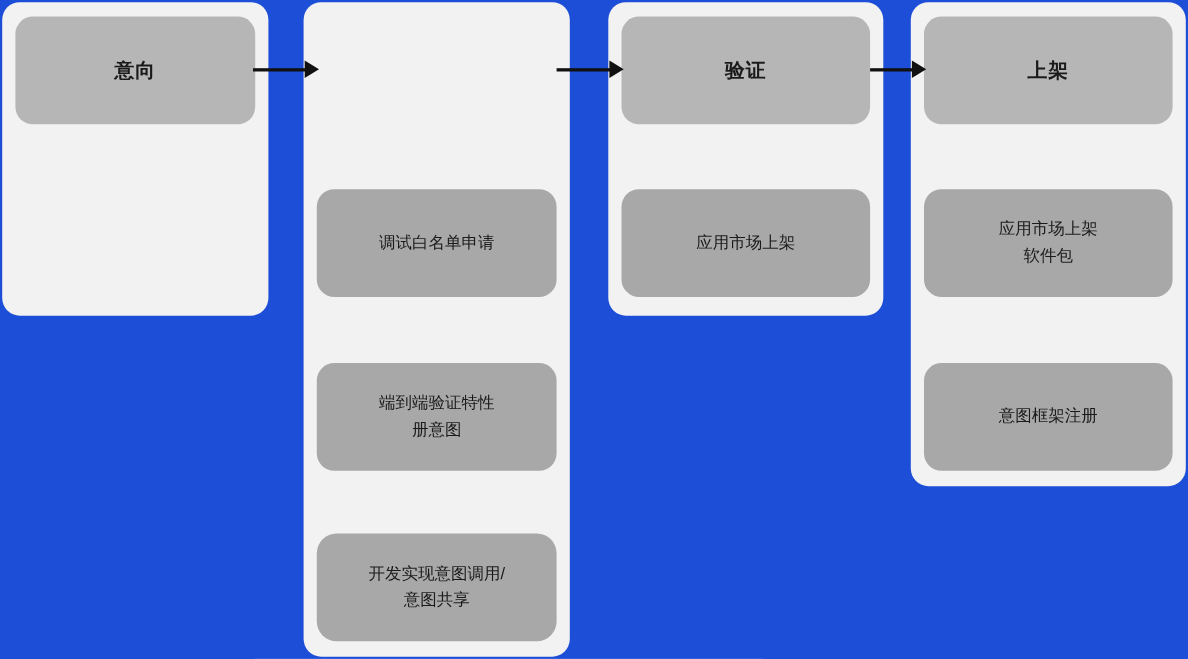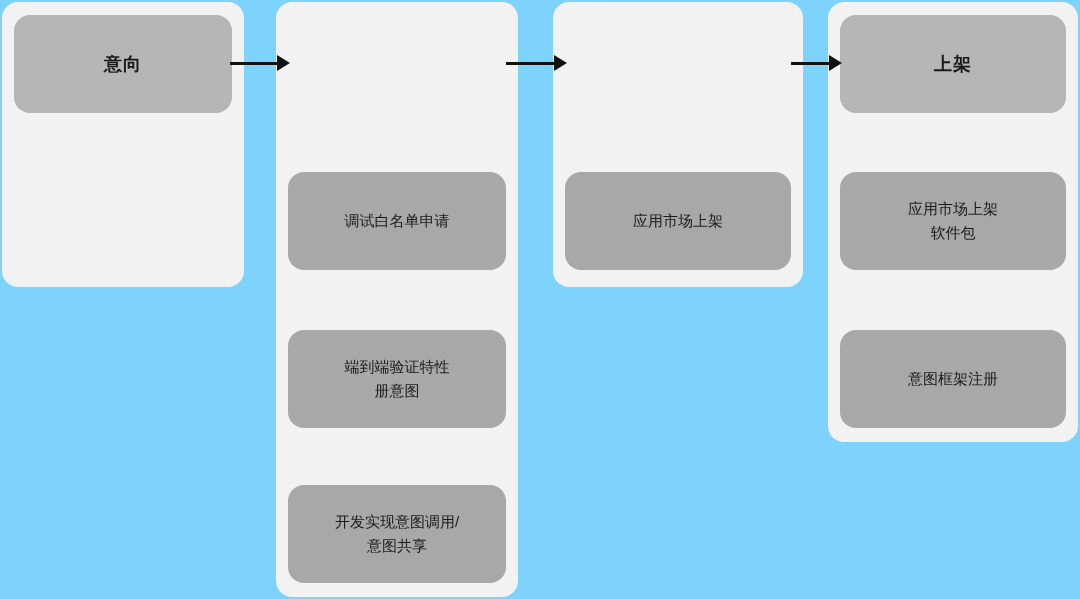--- a/index.html
+++ b/index.html
@@ -12,21 +12,21 @@
   * { margin: 0; padding: 0; box-sizing: border-box; }
   html, body { background: #ffffff; }
   body {
     font-family: "Liberation Sans", "DejaVu Sans", sans-serif;
     color: var(--text);
   }
   .canvas {
     position: relative;
     width: 1080px;
     height: 599px;
-    background: #7dd3fc;
+    background: #1d4ed8;
     overflow: hidden;
   }
   .column {
     position: absolute;
     top: 2px;
     background: var(--column-bg);
     border-radius: 16px;
   }
   .col-1 { left: 2px;   width: 242px; height: 285px; }
   .col-2 { left: 276px; width: 242px; height: 595px; }
@@ -53,21 +53,21 @@
   }
   .step-box {
     background: var(--step-bg);
     font-size: 15px;
     font-weight: 500;
     line-height: 1.6;
   }
   .step-box .step-label { white-space: pre-line; }
   .row-1 { top: 170px; }
   .row-2 { top: 328px; }
-  .row-3 { top: 483px; }
+  .row-3 { top: 483px; border-radius: 18px; }
 
   .arrow {
     position: absolute;
     top: 55px;
     height: 16px;
   }
   .arrow-line {
     position: absolute;
     left: 0;
     right: 10px;
@@ -108,20 +108,23 @@
       <span class="step-label">端到端验证特性
 册意图</span>
     </div>
     <div class="step-box row-3">
       <span class="step-label">开发实现意图调用/
 意图共享</span>
     </div>
   </div>
 
   <div class="column col-3">
+    <div class="header-box">
+      <span class="stage-title">验证</span>
+    </div>
     <div class="step-box row-1">
       <span class="step-label">应用市场上架</span>
     </div>
   </div>
 
   <div class="column col-4">
     <div class="header-box">
       <span class="stage-title">上架</span>
     </div>
     <div class="step-box row-1">

